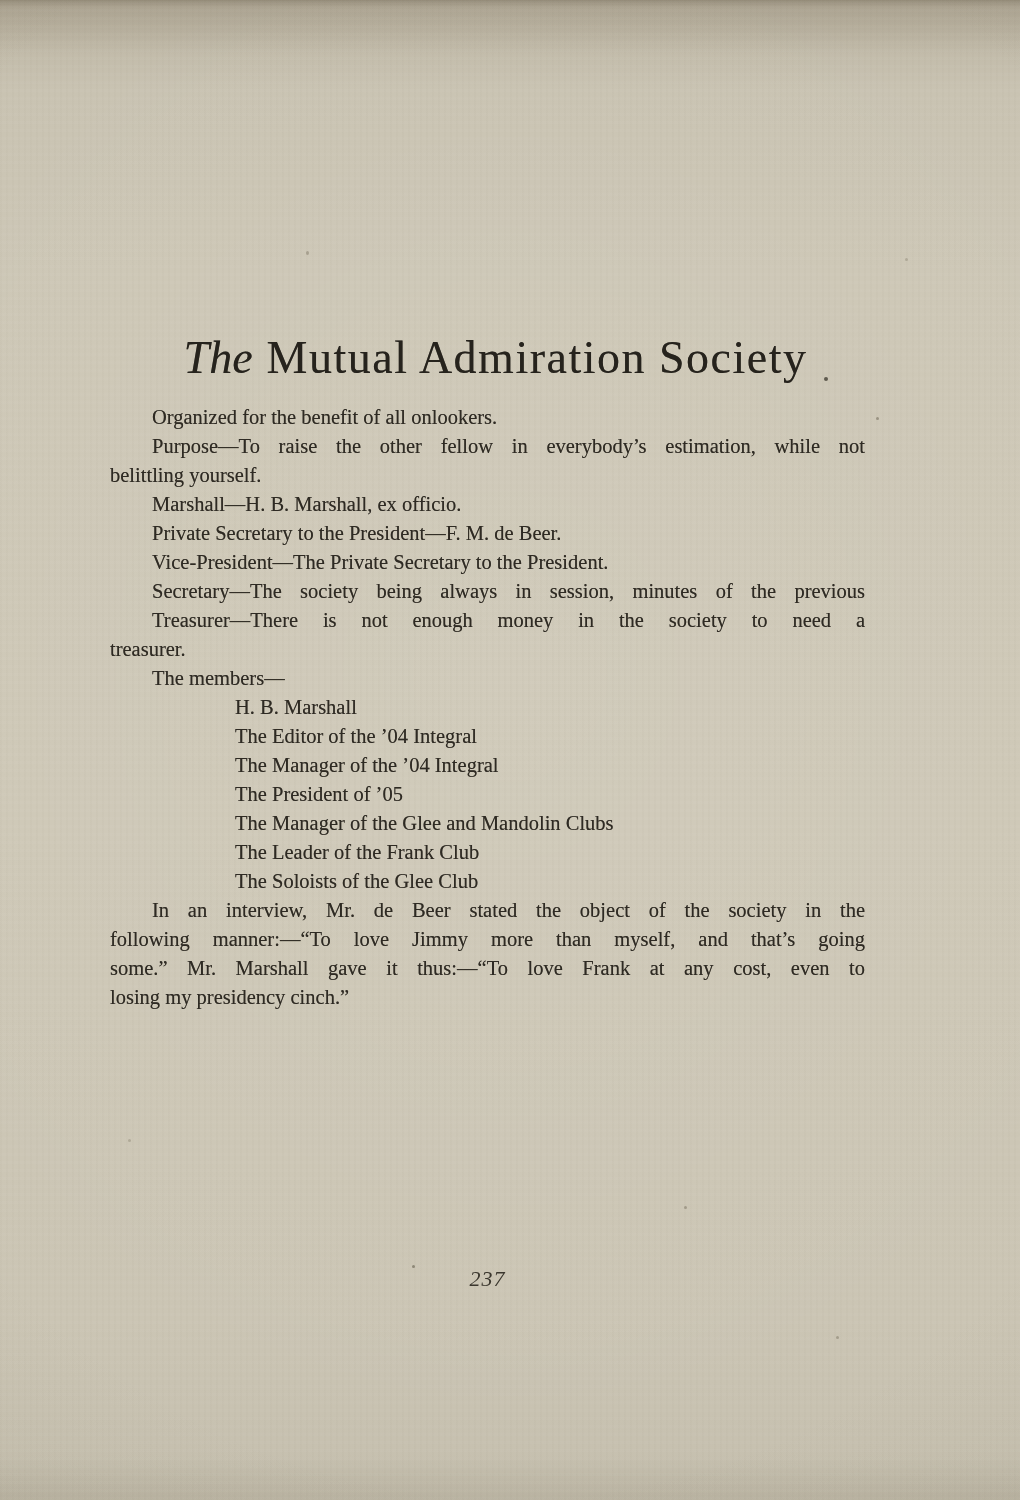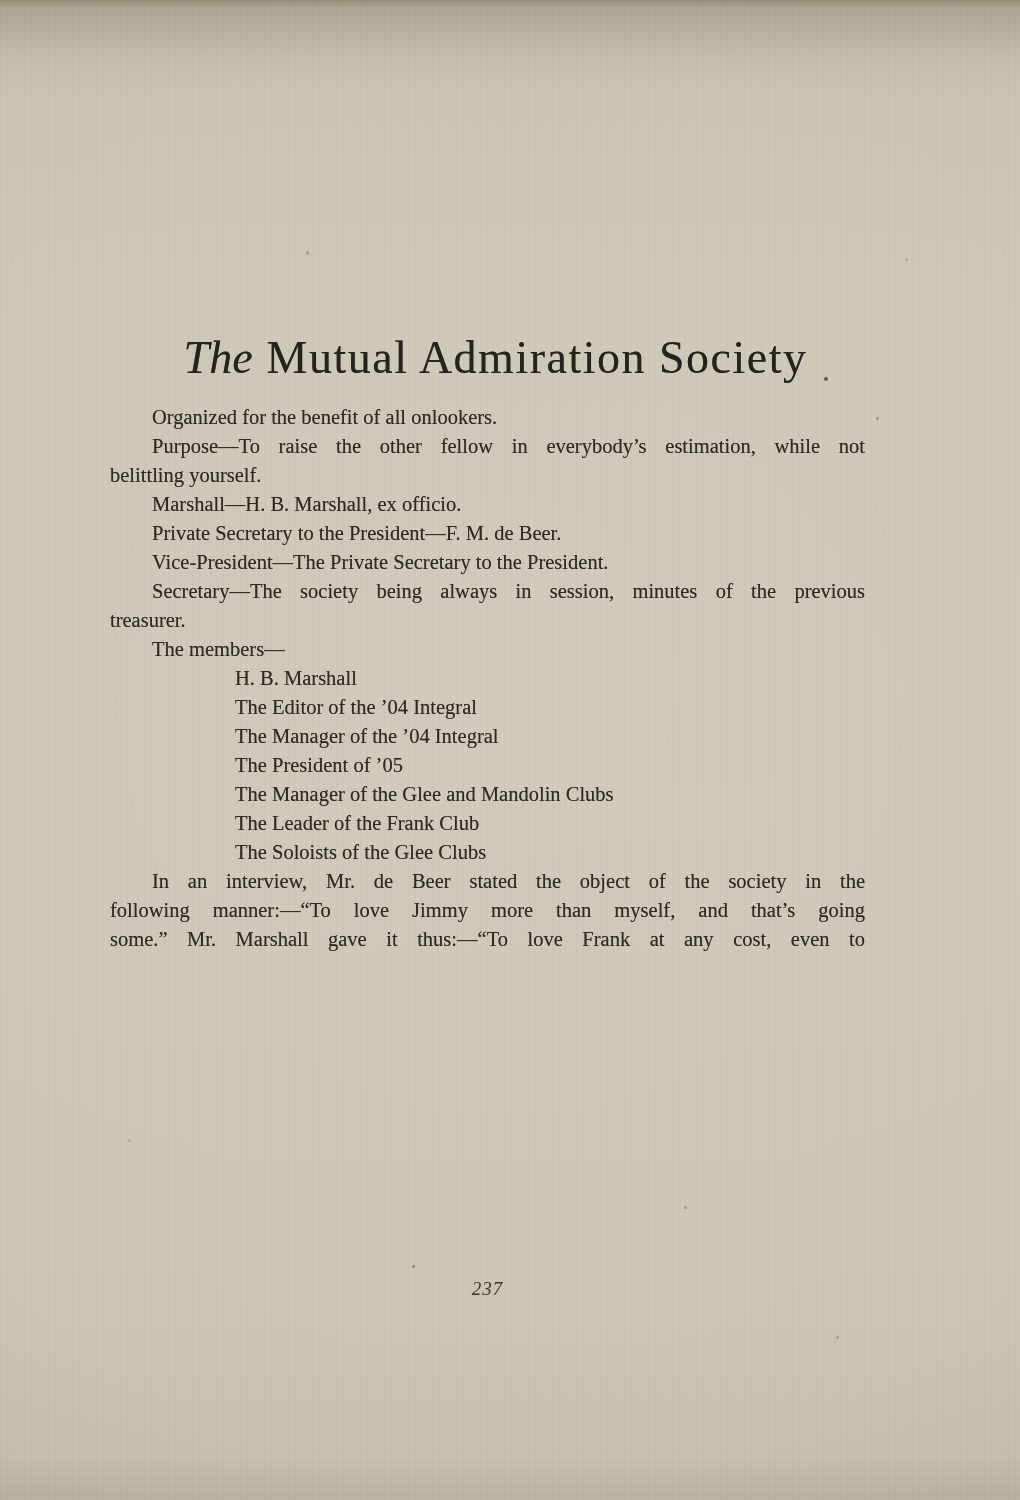--- a/index.html
+++ b/index.html
@@ -53,24 +53,23 @@
   }
   .line { height: 29px; white-space: nowrap; }
   .line.just { white-space: normal; text-align: justify; text-align-last: justify; }
   .line.ind { padding-left: 42px; }
   .line.mem { padding-left: 125px; }
   .pageno {
     position: absolute;
     top: 1266px; left: 110px; width: 755px;
     text-align: center;
     font-style: italic;
-    font-size: 19px;
+    font-size: 22px;
     letter-spacing: 1px;
     color: #3b372e;
-    margin-top: 12px;
   }
   .speck { position: absolute; border-radius: 50%; pointer-events: none; }
   .s1 { left: 824px; top: 377px; width: 4px; height: 4px; background: rgba(58,53,43,0.75); }
   .s2 { left: 876px; top: 417px; width: 3px; height: 3px; background: rgba(92,84,66,0.45); }
   .s3 { left: 306px; top: 251px; width: 3px; height: 4px; background: rgba(100,92,74,0.35); }
   .s4 { left: 412px; top: 1265px; width: 3px; height: 3px; background: rgba(80,73,58,0.5); }
   .s5 { left: 684px; top: 1206px; width: 3px; height: 3px; background: rgba(100,92,74,0.4); }
   .s6 { left: 836px; top: 1336px; width: 3px; height: 3px; background: rgba(100,92,74,0.38); }
   .s7 { left: 128px; top: 1139px; width: 3px; height: 3px; background: rgba(110,102,84,0.3); }
   .s8 { left: 905px; top: 258px; width: 3px; height: 3px; background: rgba(110,102,84,0.3); }
@@ -84,32 +83,34 @@
   <h1 class="title"><span class="lead">The</span><span>Mutual Admiration Society</span></h1>
 
   <div class="bodytext">
     <div class="line ind">Organized for the benefit of all onlookers.</div>
     <div class="line ind just">Purpose—To raise the other fellow in everybody’s estimation, while not</div>
     <div class="line">belittling yourself.</div>
     <div class="line ind">Marshall—H. B. Marshall, ex officio.</div>
     <div class="line ind">Private Secretary to the President—F. M. de Beer.</div>
     <div class="line ind">Vice-President—The Private Secretary to the President.</div>
     <div class="line ind just">Secretary—The society being always in session, minutes of the previous</div>
+    <div class="line ind just">Treasurer—There is not enough money in the society to need a</div>
     <div class="line">treasurer.</div>
     <div class="line ind">The members—</div>
     <div class="line mem">H. B. Marshall</div>
     <div class="line mem">The Editor of the ’04 Integral</div>
     <div class="line mem">The Manager of the ’04 Integral</div>
     <div class="line mem">The President of ’05</div>
     <div class="line mem">The Manager of the Glee and Mandolin Clubs</div>
     <div class="line mem">The Leader of the Frank Club</div>
-    <div class="line mem">The Soloists of the Glee Clubs</div>
+    <div class="line mem">The Soloists of the Glee Club</div>
     <div class="line ind just">In an interview, Mr. de Beer stated the object of the society in the</div>
     <div class="line just">following manner:—“To love Jimmy more than myself, and that’s going</div>
     <div class="line just">some.”  Mr. Marshall gave it thus:—“To love Frank at any cost, even to</div>
+    <div class="line">losing my presidency cinch.”</div>
   </div>
 
   <div class="pageno">237</div>
 
   <span class="speck s1"></span>
   <span class="speck s2"></span>
   <span class="speck s3"></span>
   <span class="speck s4"></span>
   <span class="speck s5"></span>
   <span class="speck s6"></span>

